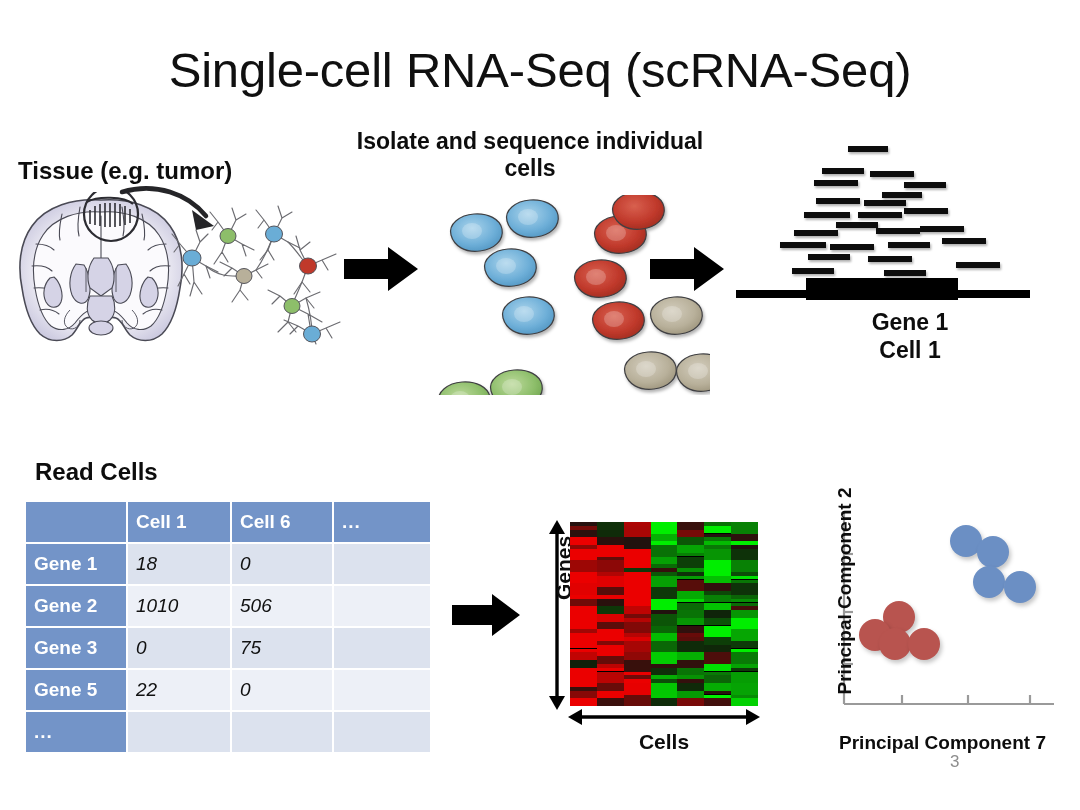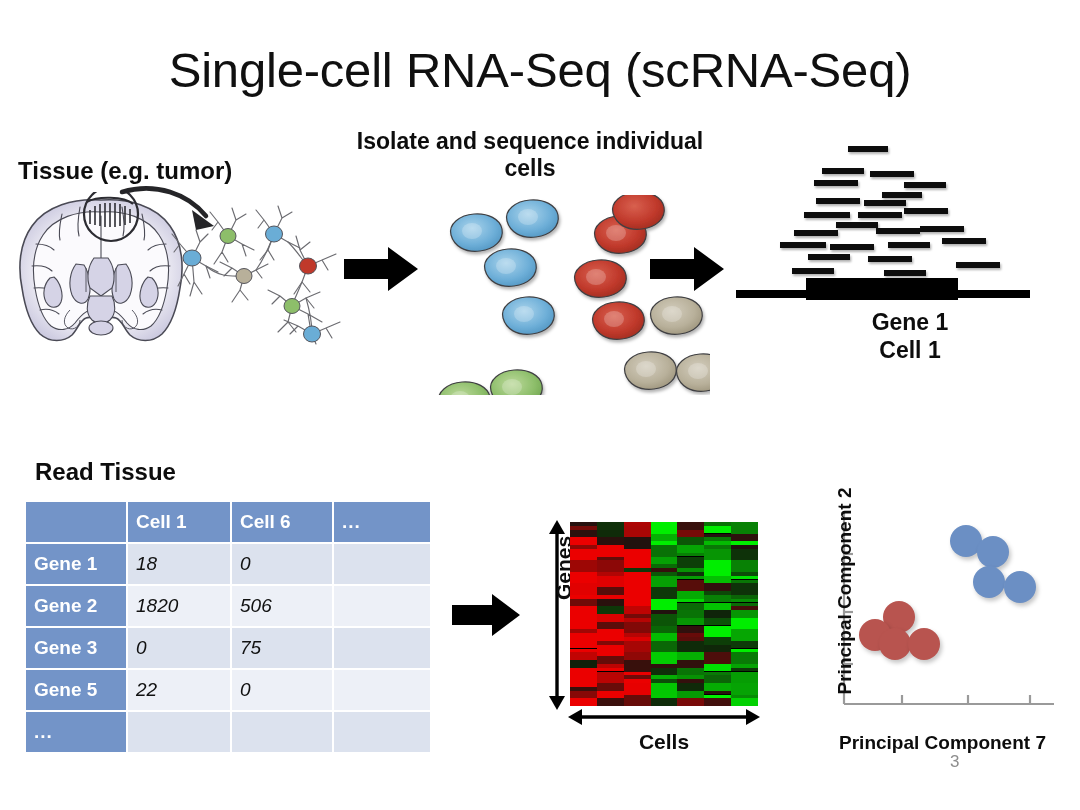--- a/index.html
+++ b/index.html
@@ -454,21 +454,21 @@
 
     <rect x="18" y="152" width="294" height="8" fill="#000000"></rect>
     <rect x="88" y="140" width="152" height="22" fill="#000000"></rect>
   </svg>
 
   <div class="abs" id="gene-cell-label">
     <div>Gene 1</div>
     <div>Cell 1</div>
   </div>
 
-  <div class="abs" id="readcounts-heading">Read Tissue</div>
+  <div class="abs" id="readcounts-heading">Read Cells</div>
 
   <table class="abs" id="counts-table">
     <colgroup>
       <col class="col-head">
         <col class="col-c1">
         <col class="col-c2">
         <col class="col-dots">
     </colgroup>
     <thead>
       <tr>
@@ -480,21 +480,21 @@
     </thead>
     <tbody>
       <tr class="dark">
         <td class="rowhead">Gene 1</td>
         <td class="val">18</td>
         <td class="val">0</td>
         <td class="val"></td>
       </tr>
       <tr class="light">
         <td class="rowhead">Gene 2</td>
-        <td class="val">1820</td>
+        <td class="val">1010</td>
         <td class="val">506</td>
         <td class="val"></td>
       </tr>
       <tr class="dark">
         <td class="rowhead">Gene 3</td>
         <td class="val">0</td>
         <td class="val">75</td>
         <td class="val"></td>
       </tr>
       <tr class="light">

